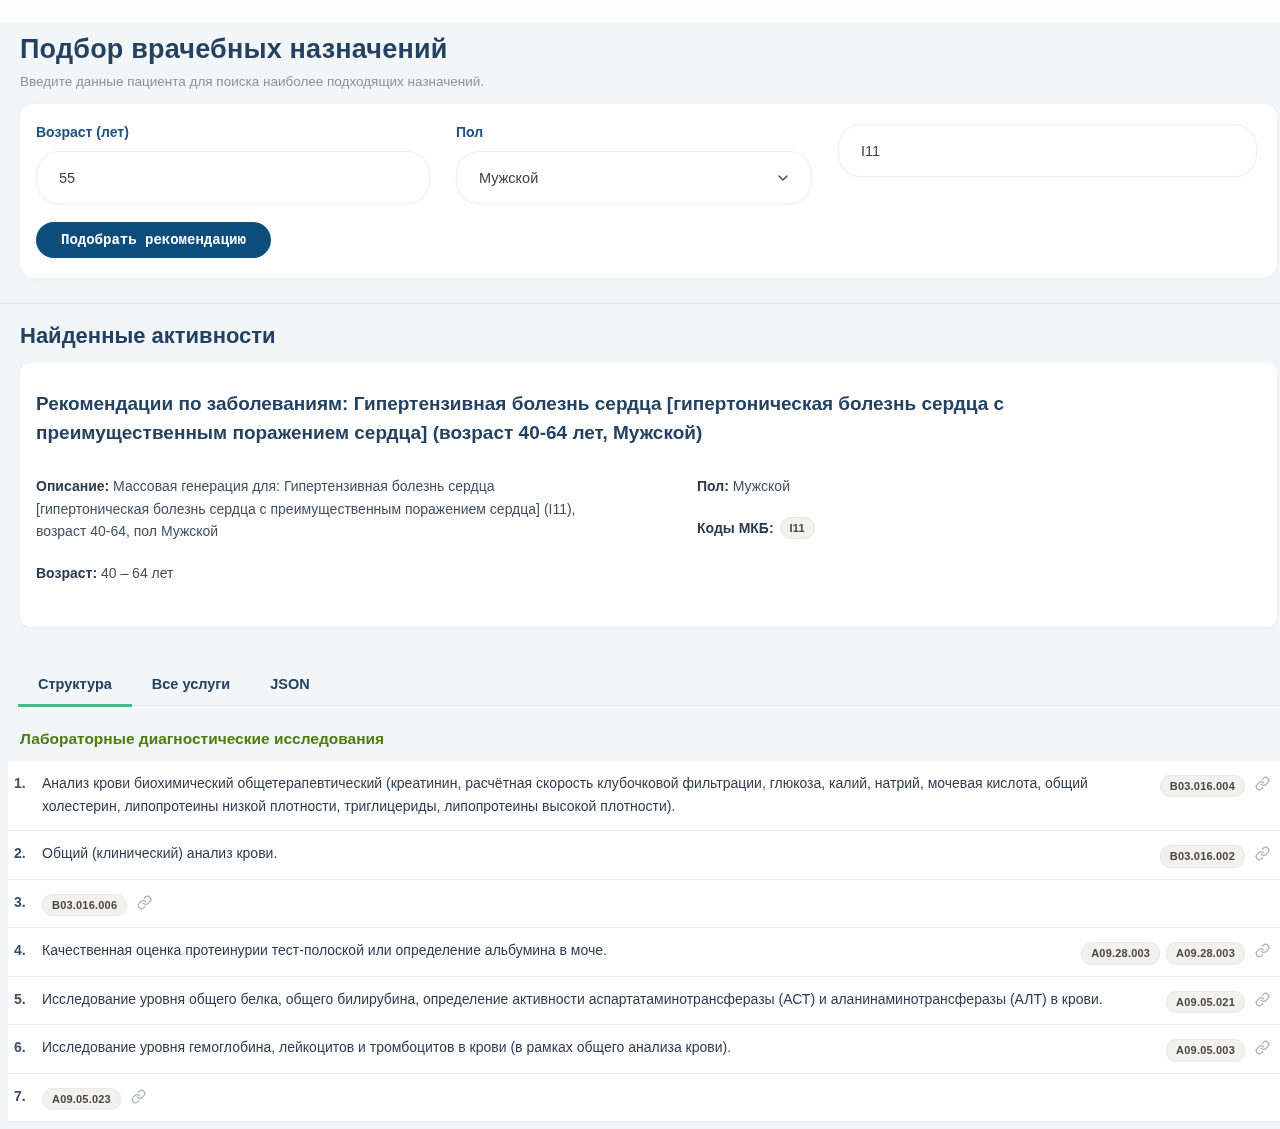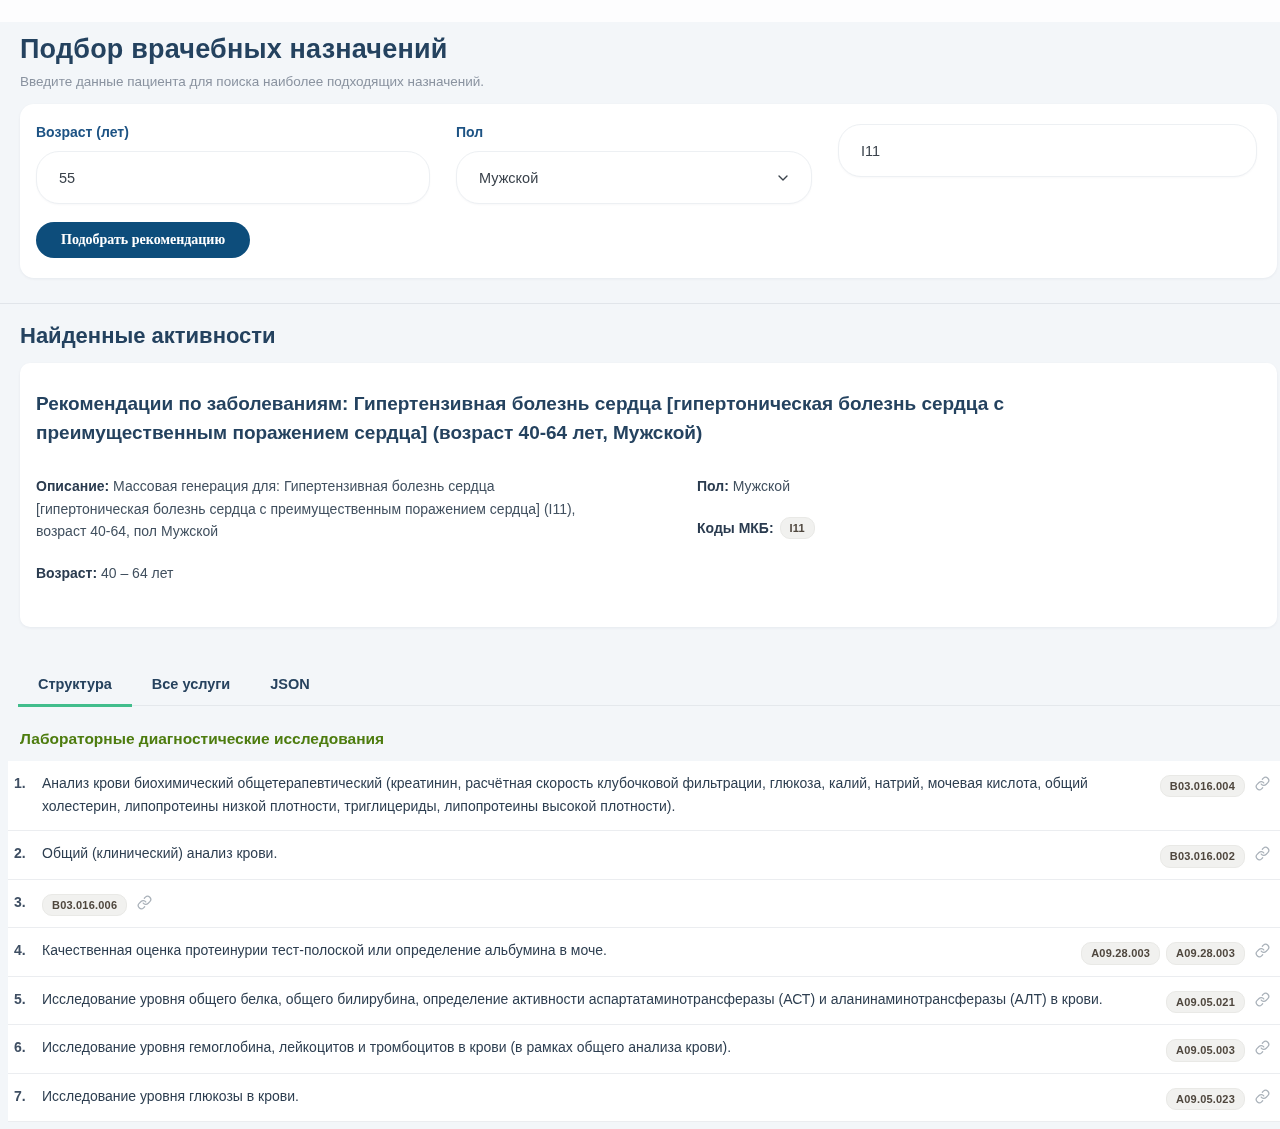--- a/index.html
+++ b/index.html
@@ -28,21 +28,21 @@
   .field-label { font-size:14px; font-weight:700; color:#1d5384; margin-bottom:11px; }
   .pill-input, .pill-select {
     height:53px; border:1px solid #edf0f3; border-radius:23px; background:#fff;
     font-family:inherit; font-size:14.5px; color:#3a424b; padding:0 20px 0 22px;
     width:100%; outline:none; box-shadow:0 1px 2px rgba(20,40,70,.03);
   }
   .pill-select { display:flex; align-items:center; justify-content:space-between; cursor:pointer; }
   .chev-down { width:16px; height:16px; stroke:#3a424b; flex:0 0 auto; }
   .submit-btn {
     margin-top:18px; border:none; cursor:pointer;
-    background:#0d4d7b; color:#fff; font-family:Liberation Serif, serif;
+    background:#0d4d7b; color:#fff; font-family:Liberation Mono, monospace;
     font-size:14px; font-weight:700; padding:10px 25px; border-radius:22px;
   }
 
   .section-divider { border:none; border-top:1px solid #e1e5ea; margin:25px 0 0 -20px; }
 
   
   .results-heading { margin-top:19px; font-size:22px; font-weight:700; color:#24425f; }
   .result-card {
     margin:14px 3px 0 0; background:#fff; border-radius:10px;
     padding:26px 40px 42px 16px; box-shadow:0 1px 3px rgba(20,40,70,.06);
@@ -214,21 +214,20 @@
           <span class="code-badge">A09.05.003</span>
         </span>
       <svg class="link-icon" viewBox="0 0 24 24" fill="none" stroke-width="2" stroke-linecap="round" stroke-linejoin="round">
           <path d="M10 13a5 5 0 0 0 7.54.54l3-3a5 5 0 0 0-7.07-7.07l-1.72 1.71"></path>
           <path d="M14 11a5 5 0 0 0-7.54-.54l-3 3a5 5 0 0 0 7.07 7.07l1.71-1.71"></path>
         </svg>
     </div>
 
     <div class="service-row">
       <span class="row-num">7.</span>
-      <span class="row-text">Исследование уровня глюкозы в крови.</span>
       <span class="row-codes">
           <span class="code-badge">A09.05.023</span>
         </span>
       <svg class="link-icon" viewBox="0 0 24 24" fill="none" stroke-width="2" stroke-linecap="round" stroke-linejoin="round">
           <path d="M10 13a5 5 0 0 0 7.54.54l3-3a5 5 0 0 0-7.07-7.07l-1.72 1.71"></path>
           <path d="M14 11a5 5 0 0 0-7.54-.54l-3 3a5 5 0 0 0 7.07 7.07l1.71-1.71"></path>
         </svg>
     </div>
 
   </div>

